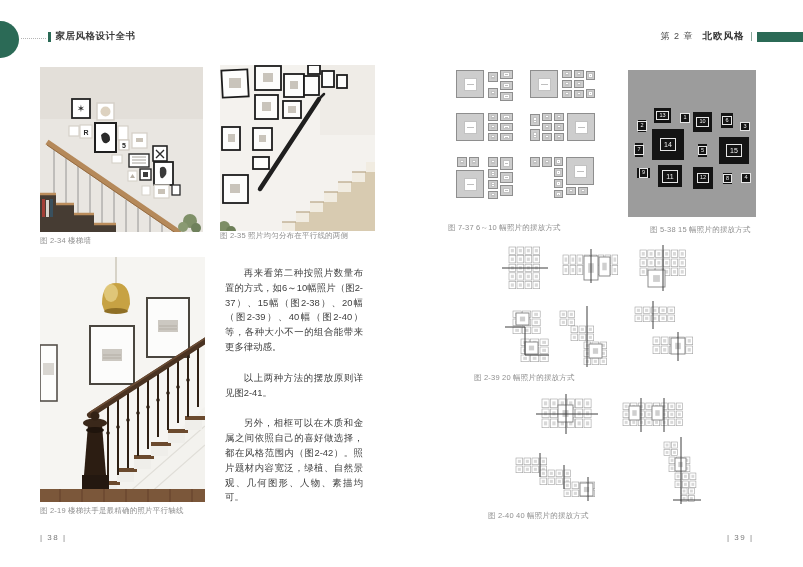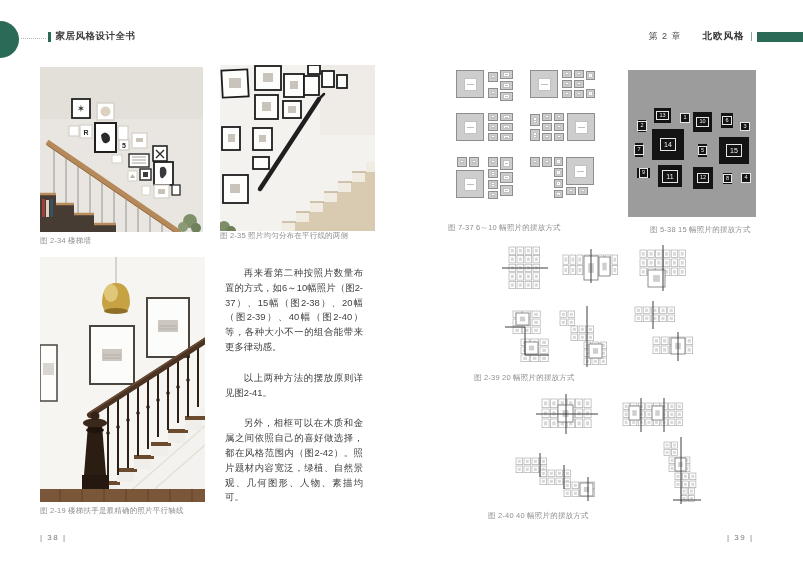--- a/index.html
+++ b/index.html
@@ -7,21 +7,21 @@
           font-family:"Liberation Sans","DejaVu Sans",sans-serif;}
   .abs{position:absolute;}
   
   #corner-circle{position:absolute;left:-18px;top:21px;width:37px;height:37px;border-radius:50%;background:#2b6a56;}
   #dotted-lead{position:absolute;left:21px;top:38px;width:25px;border-top:1px dotted #b5b5b5;}
   #left-title-wrap{position:absolute;left:48px;top:30px;display:flex;align-items:center;}
   #left-title-bar{width:2.5px;height:10px;background:#2b6a56;margin-right:5px;}
   #left-title{font-size:9.5px;font-weight:bold;color:#3c3c3c;letter-spacing:.5px;}
   #right-header{position:absolute;right:0;top:30px;display:flex;align-items:center;}
   #chapter-label{font-size:9px;color:#4a4a4a;letter-spacing:1px;}
-  #chapter-title{font-size:9.5px;font-weight:bold;color:#333;margin-left:21px;letter-spacing:1px;}
+  #chapter-title{font-size:9.5px;font-weight:bold;color:#333;margin-left:9px;letter-spacing:1px;}
   #right-sep{width:1.5px;height:9px;background:#8aa79b;margin:0 5px 0 6px;}
   #right-green-bar{width:46px;height:10px;background:#2b6a56;}
   
   .caption{position:absolute;font-size:7.5px;color:#8f8f8f;white-space:nowrap;letter-spacing:.2px;}
   .pagenum{position:absolute;font-size:8px;color:#7a7a7a;letter-spacing:1.5px;}
   #body-text{position:absolute;left:209px;top:250px;width:170px;}
   #body-text p{margin:16px;text-indent:2em;font-size:9.4px;line-height:14.8px;color:#3e3e3e;text-align:justify;}
   
   #fig37-panel{position:absolute;left:448px;top:66px;width:172px;height:150px;}
   .pf{position:absolute;box-sizing:border-box;border:1px solid #8e8e8e;background:#cdcdcd;}

